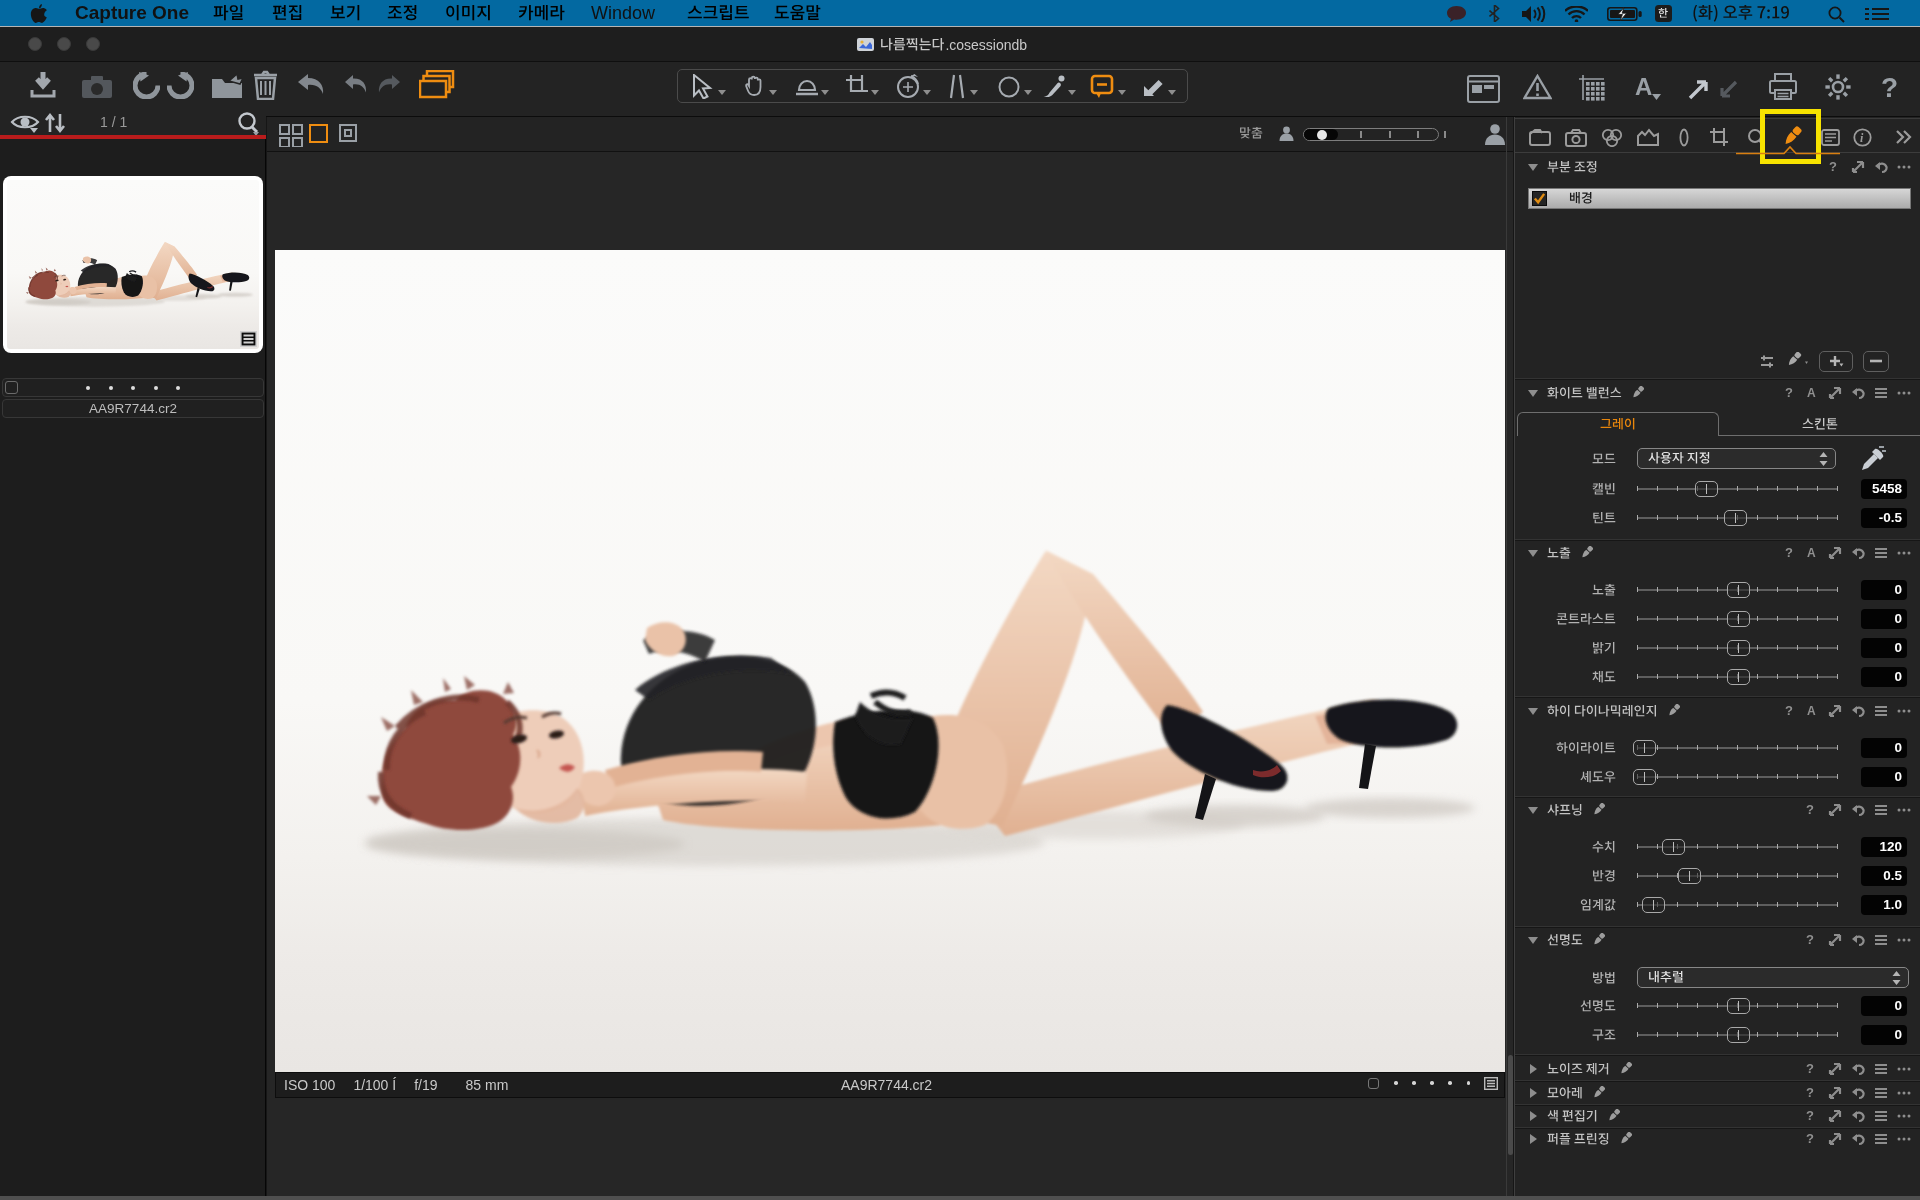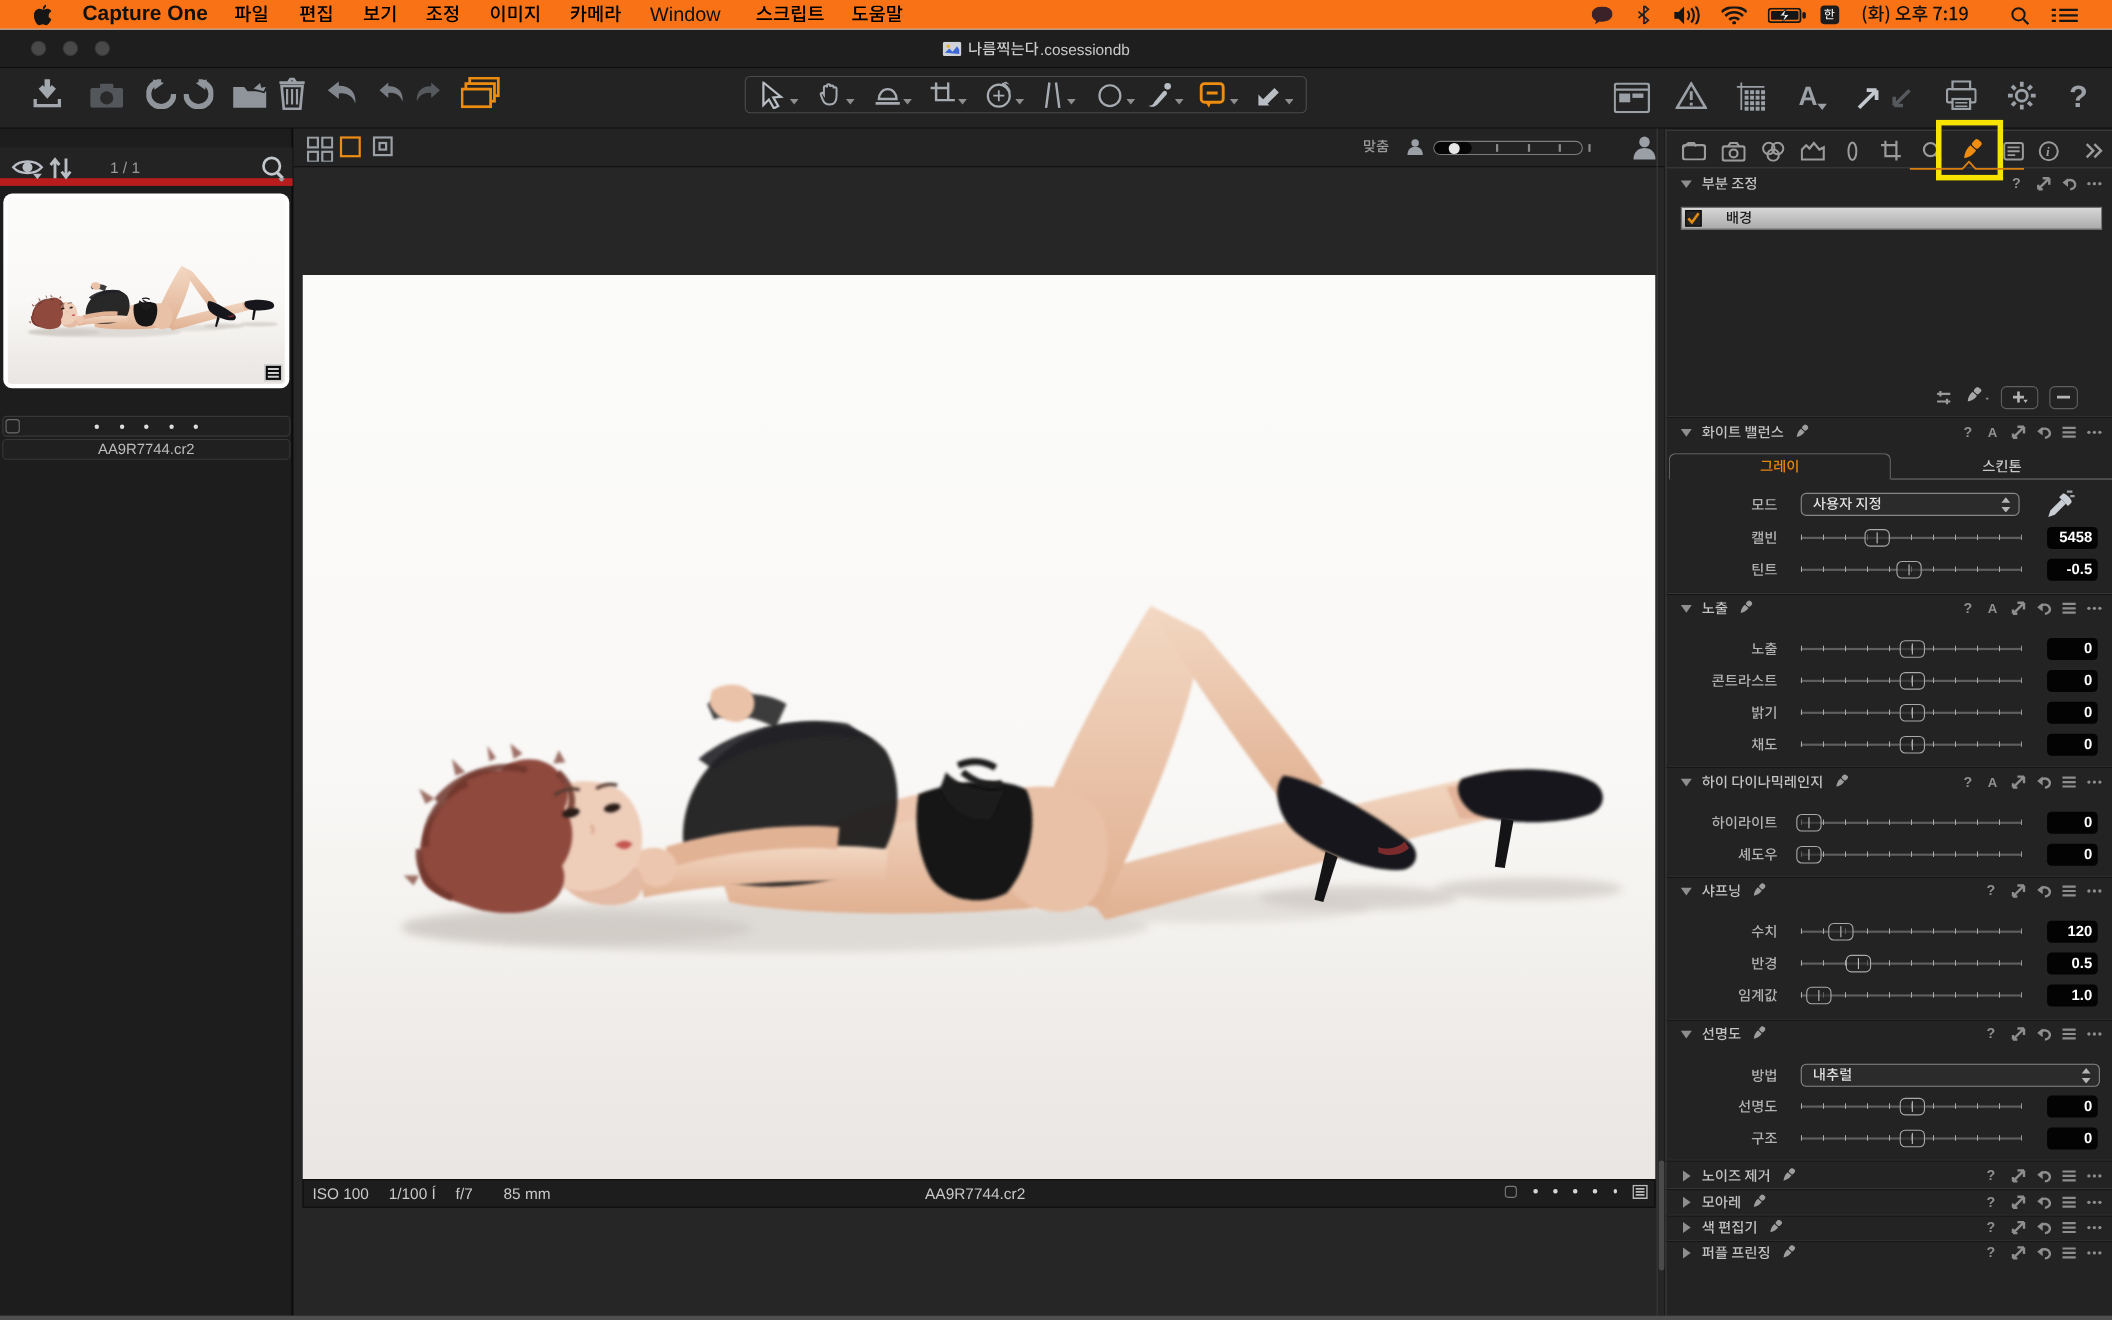--- a/index.html
+++ b/index.html
@@ -1,17 +1,17 @@
 <!DOCTYPE html>
 <html><head><meta charset="utf-8"><style>
 *{margin:0;padding:0;box-sizing:border-box}
 html,body{width:1920px;height:1200px;overflow:hidden;background:#161616;font-family:"Liberation Sans",sans-serif}
 .ab{position:absolute}
 .k{display:block}
-#menubar{position:absolute;left:0;top:0;width:1920px;height:27px;background:#f97316;border-bottom:1px solid #b5b5b5}
+#menubar{position:absolute;left:0;top:0;width:1920px;height:27px;background:#0369a1;border-bottom:1px solid #b5b5b5}
 #menubar .k{display:inline-block}
 #titlebar{position:absolute;left:0;top:27px;width:1920px;height:35px;background:#1e1e1e;border-bottom:1px solid #0f0f0f}
 .tl{top:10px;width:14px;height:14px;border-radius:50%;background:#494949;border:1px solid #3a3a3a}
 #toolbar{position:absolute;left:0;top:62px;width:1920px;height:55px;background:#232323;border-bottom:1px solid #0c0c0c}
 #sidebar{position:absolute;left:0;top:117px;width:266px;height:1079px;background:#1d1d1d;border-right:1px solid #060606}
 #viewer{position:absolute;left:267px;top:117px;width:1246px;height:1079px;background:#262626}
 #panel{position:absolute;left:1514px;top:117px;width:406px;height:1079px;background:#232323;border-left:1px solid #3f3f3f;font-size:13px;color:#b5b5b5}
 #bstrip{position:absolute;left:0;top:1196px;width:1920px;height:4px;background:#4f4f4f}
 .hrow{display:flex;align-items:center;gap:8px;height:18px;color:#c3c3c3}
 .hics{right:9px;display:flex;align-items:center;gap:9px;height:14px}
@@ -307,21 +307,21 @@
         <line x1="14.0" y1="5.8" x2="14.0" y2="1.4"></line>
         <line x1="19.8" y1="8.2" x2="22.9" y2="5.1"></line>
       </g>
     </svg>
     <svg class="ab" style="left:1879px;top:12px" width="22" height="27" viewBox="0 0 22 27">
       <text x="2" y="23" font-family="Liberation Sans" font-size="28" font-weight="bold" fill="#9aa0a6">?</text>
     </svg>
   </div>
 <div id="sidebar"></div>
 
-<div class="ab" style="left:0;top:134px;width:266px;height:35px;background:#232323;border-bottom:7px solid #b91c1c;display:flex;align-items:center">
+<div class="ab" style="left:0;top:104px;width:266px;height:35px;background:#232323;border-bottom:4px solid #b91c1c;display:flex;align-items:center">
  <svg class="ab" style="left:10px;top:8px" width="30" height="22" viewBox="0 0 30 22">
       <path d="M2 10 C8 3 22 3 28 10 C22 17 8 17 2 10z" fill="none" stroke="#b9bec4" stroke-width="2.2"></path>
       <circle cx="15" cy="10" r="4.5" fill="#b9bec4"></circle>
       <path d="M20 16 h8 l-4 5z" fill="#b9bec4"></path>
     </svg>
  <svg class="ab" style="left:44px;top:8px" width="22" height="22" viewBox="0 0 22 22">
       <path d="M6 20 V4 M2 8 l4 -5 4 5" fill="none" stroke="#b9bec4" stroke-width="2.6"></path>
       <path d="M16 2 v16 M12 14 l4 5 4 -5" fill="none" stroke="#b9bec4" stroke-width="2.6"></path>
     </svg>
  <div class="ab" style="left:100px;top:10px;color:#9a9a9a;font-size:14px">1 / 1</div>
@@ -384,21 +384,21 @@
 <svg class="ab" style="left:1483px;top:122px" width="24" height="24" viewBox="0 0 24 24">
     <circle cx="12" cy="7" r="4.8" fill="#9aa0a6"></circle>
     <path d="M2 23 c0 -7 4.5 -10.5 10 -10.5 s10 3.5 10 10.5z" fill="#9aa0a6"></path>
   </svg>
 <svg class="ab" style="left:275px;top:250px" width="1230" height="822" viewBox="0 0 1230 822">
     <use href="#photo"></use>
   </svg>
 <div class="ab" style="left:275px;top:1072px;width:1230px;height:26px;background:#1d1d1d;border:1px solid #0d0d0d;display:flex;align-items:center;color:#c9c9c9;font-size:14px">
  <span style="margin-left:8px">ISO 100</span>
     <span style="margin-left:18px">1/100 Í</span>
-    <span style="margin-left:18px">f/7</span>
+    <span style="margin-left:18px">f/19</span>
     <span style="margin-left:28px">85 mm</span>
  <span style="position:absolute;left:565px">AA9R7744.cr2</span>
 </div>
 <div class="ab" style="left:1368px;top:1078px;width:11px;height:11px;border:1.5px solid #777;border-radius:3px"></div>
 <div class="ab" style="left:1394px;top:1081px;width:76px;display:flex;justify-content:space-between">
     <div style="width:3.5px;height:3.5px;border-radius:50%;background:#d5d5d5"></div>
     <div style="width:3.5px;height:3.5px;border-radius:50%;background:#d5d5d5"></div>
     <div style="width:3.5px;height:3.5px;border-radius:50%;background:#d5d5d5"></div>
     <div style="width:3.5px;height:3.5px;border-radius:50%;background:#d5d5d5"></div>
     <div style="width:3.5px;height:3.5px;border-radius:50%;background:#d5d5d5"></div>

